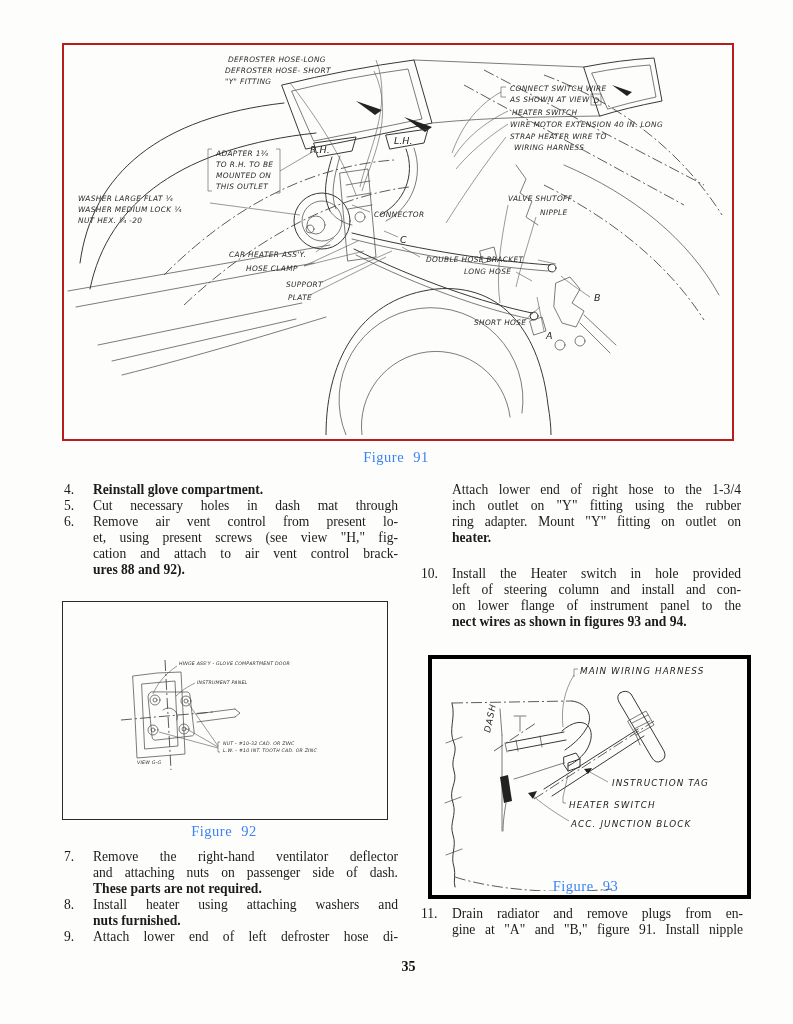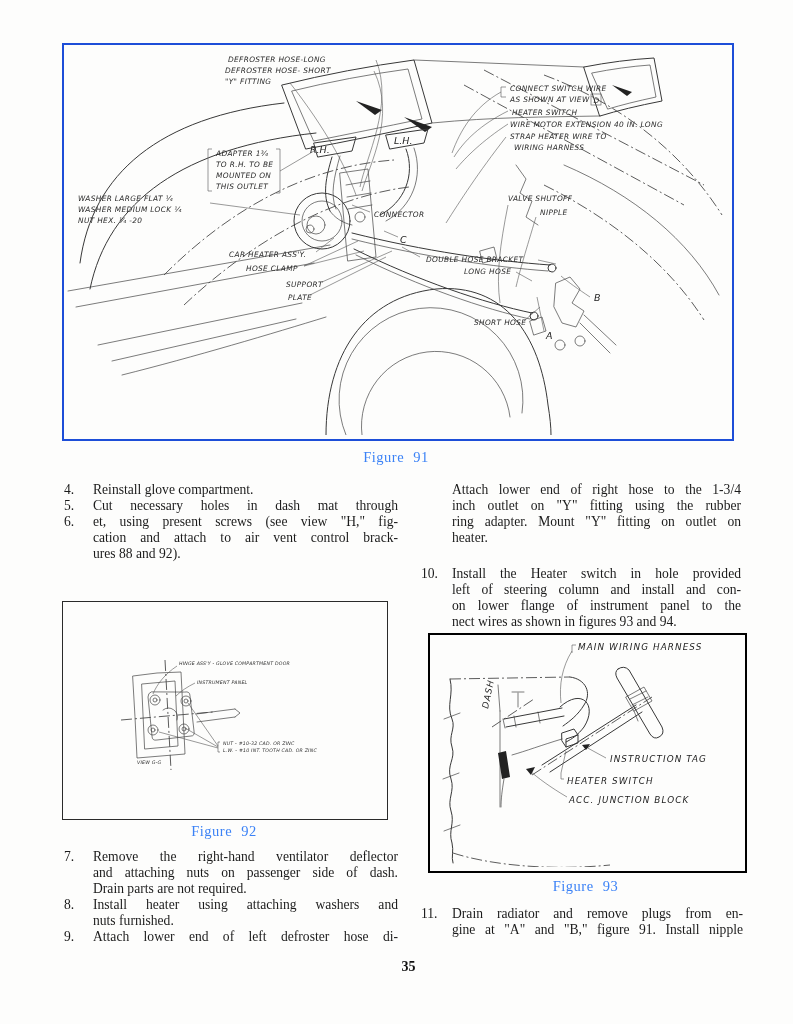--- a/index.html
+++ b/index.html
@@ -1,38 +1,38 @@
 <!DOCTYPE html>
 <html><head>
 <meta charset="utf-8">
 <style>
   html,body{margin:0;padding:0;}
   body{width:793px;height:1024px;position:relative;background:#fdfdfc;font-family:"Liberation Serif",serif;color:#1b1b1b;}
   .abs{position:absolute;}
   
   .figbox{position:absolute;background:#fdfdfc;}
-  #fig91-box{left:62px;top:43px;width:668px;height:394px;border:2px solid #1d4ed8;}
+  #fig91-box{left:62px;top:43px;width:668px;height:394px;border:2px solid #b91c1c;}
   #fig92-box{left:62px;top:601px;width:324px;height:217px;border:1.5px solid #2a2a2a;}
-  #fig93-box{left:428px;top:633px;width:315px;height:236px;border:2px solid #000000;}
+  #fig93-box{left:428px;top:655px;width:315px;height:236px;border:4px solid #000000;}
   .caption{position:absolute;text-align:center;font-size:14.5px;letter-spacing:.5px;word-spacing:5px;color:#3b82f6;}
   #fig91-cap{left:62px;top:449px;width:668px;}
   #fig92-cap{left:62px;top:823px;width:324px;}
   #fig93-cap{left:428px;top:878px;width:315px;}
   
   .col{position:absolute;font-size:13.6px;line-height:16px;}
   #left-col-1{left:64px;top:482px;width:334px;}
   #right-col-cont{left:452px;top:482px;width:289px;}
   #right-col-10{left:421px;top:566px;width:320px;}
   #left-col-2{left:64px;top:849px;width:334px;}
   #right-col-11{left:421px;top:906px;width:322px;}
   .instr{position:relative;padding-left:29px;}
   .instr2{position:relative;padding-left:31px;}
   .num{position:absolute;left:0;top:0;}
   .jl{text-align:justify;text-align-last:justify;}
-  .ll{text-align:left;}
+  .ll{text-align:left;font-weight:bold;}
   #page-num{left:12px;top:959px;width:793px;text-align:center;font-size:14px;font-weight:bold;color:#111;}
   
   svg{display:block;}
   .ln1{fill:none;stroke:#383838;stroke-width:1;stroke-linecap:round;stroke-linejoin:round;}
   .ln2{fill:none;stroke:#444;stroke-width:.7;stroke-linecap:round;}
   .dd{fill:none;stroke:#4a4a4a;stroke-width:.9;stroke-dasharray:11 3 2 3;}
   .ldr{fill:none;stroke:#555;stroke-width:.6;}
   .blk{fill:#222;stroke:none;}
   .f91t{font:italic 7.4px "DejaVu Sans",sans-serif;fill:#2b2b2b;letter-spacing:.35px;}
   .f91m{font:italic 9.5px "DejaVu Sans",sans-serif;fill:#222;}
@@ -176,20 +176,21 @@
   <div class="instr">
     <span class="num">4.</span>
     <div class="ll">Reinstall glove compartment.</div>
   </div>
   <div class="instr">
     <span class="num">5.</span>
     <div class="jl">Cut necessary holes in dash mat through</div>
   </div>
   <div class="instr">
     <span class="num">6.</span>
+    <div class="jl">Remove air vent control from present lo-</div>
     <div class="jl">et, using present screws (see view "H," fig-</div>
     <div class="jl">cation and attach to air vent control brack-</div>
     <div class="ll">ures 88 and 92).</div>
   </div>
 </div>
 
 <div class="col" id="right-col-cont">
   <div class="jl">Attach lower end of right hose to the 1-3/4</div>
   <div class="jl">inch outlet on "Y" fitting using the rubber</div>
   <div class="jl">ring adapter. Mount "Y" fitting on outlet on</div>
@@ -237,21 +238,21 @@
   </g>
 </svg>
 </div>
 <div class="caption" id="fig92-cap">Figure 92</div>
 
 <div class="col" id="left-col-2">
   <div class="instr">
     <span class="num">7.</span>
     <div class="jl">Remove the right-hand ventilator deflector</div>
     <div class="jl">and attaching nuts on passenger side of dash.</div>
-    <div class="ll">Drain parts are not required.</div>
+    <div class="ll">These parts are not required.</div>
   </div>
   <div class="instr">
     <span class="num">8.</span>
     <div class="jl">Install heater using attaching washers and</div>
     <div class="ll">nuts furnished.</div>
   </div>
   <div class="instr">
     <span class="num">9.</span>
     <div class="jl">Attach lower end of left defroster hose di-</div>
   </div>

